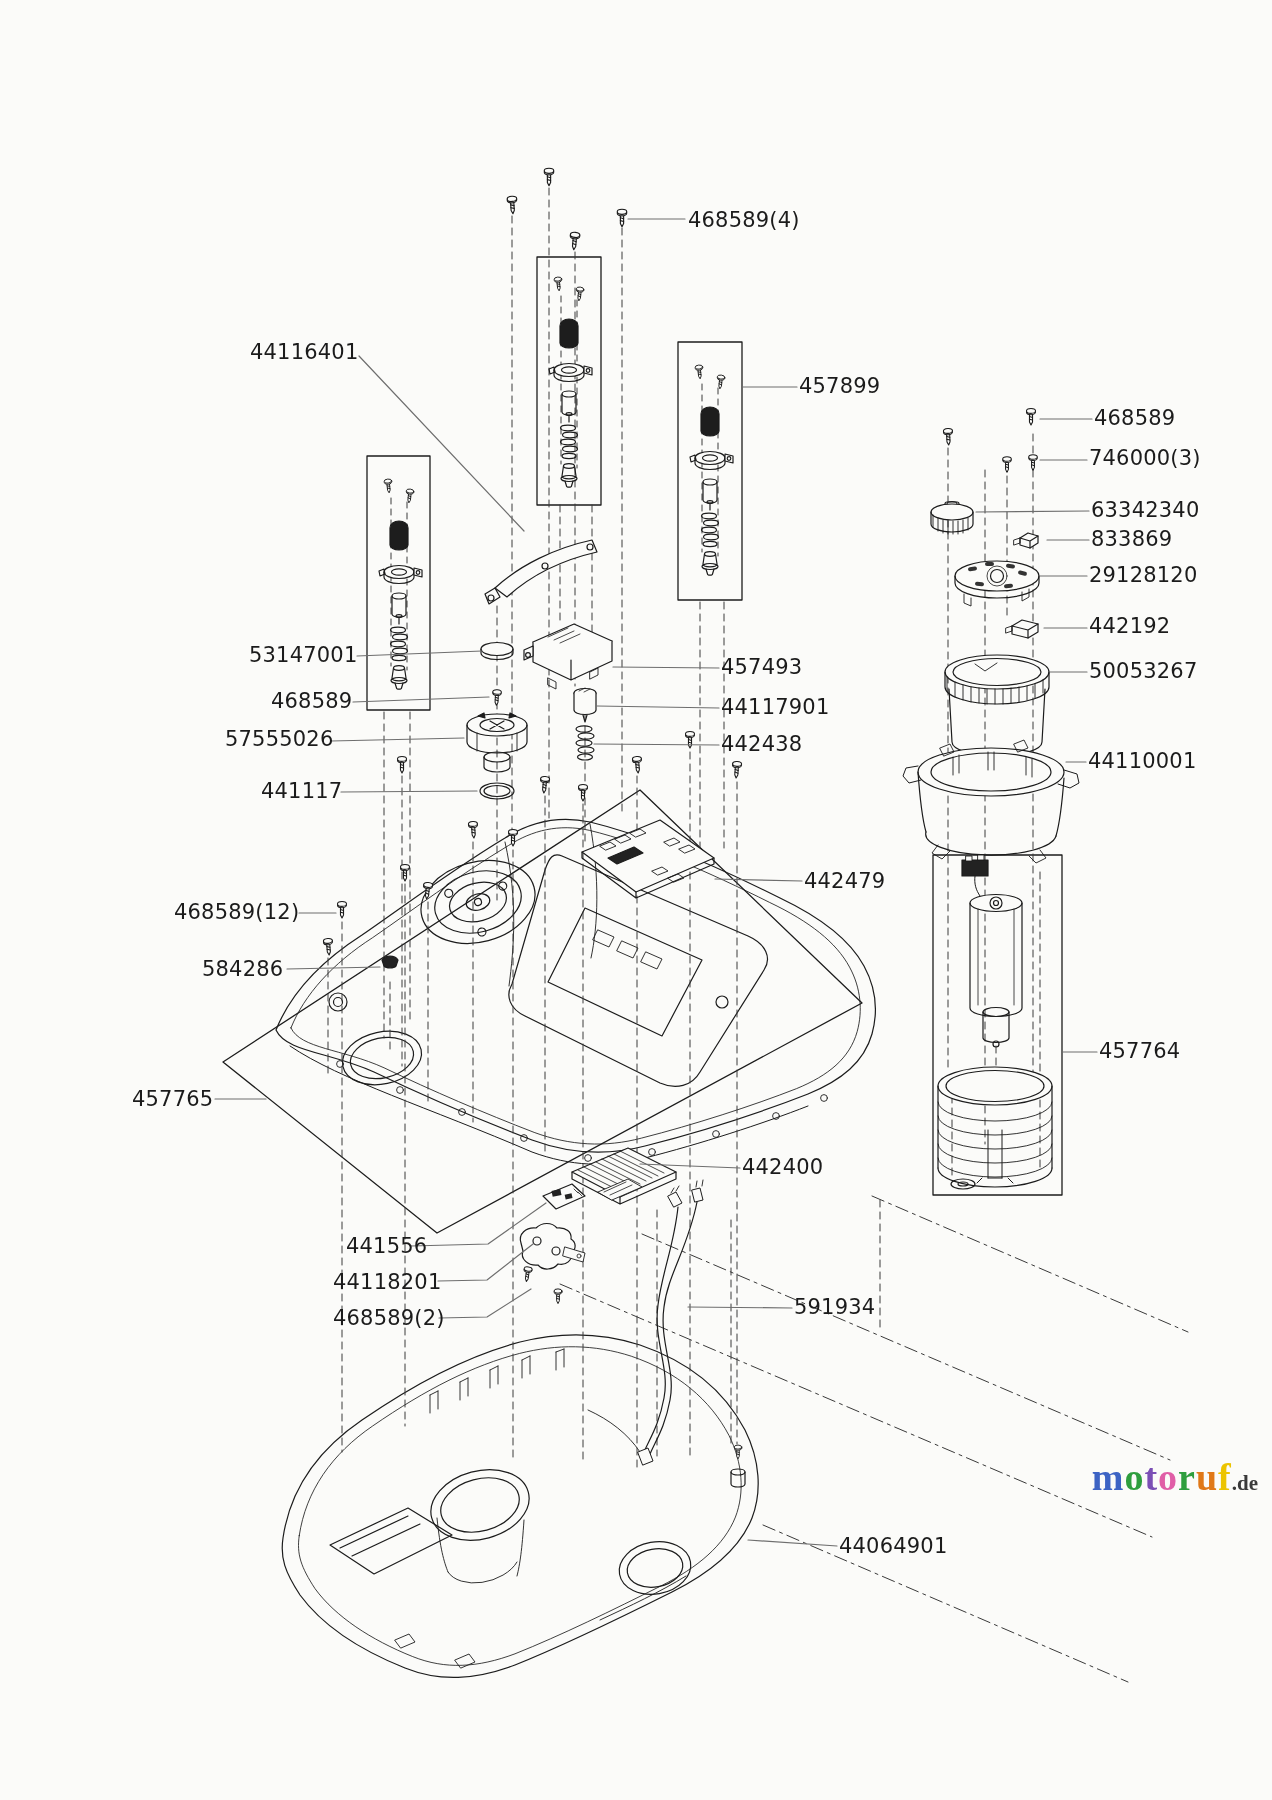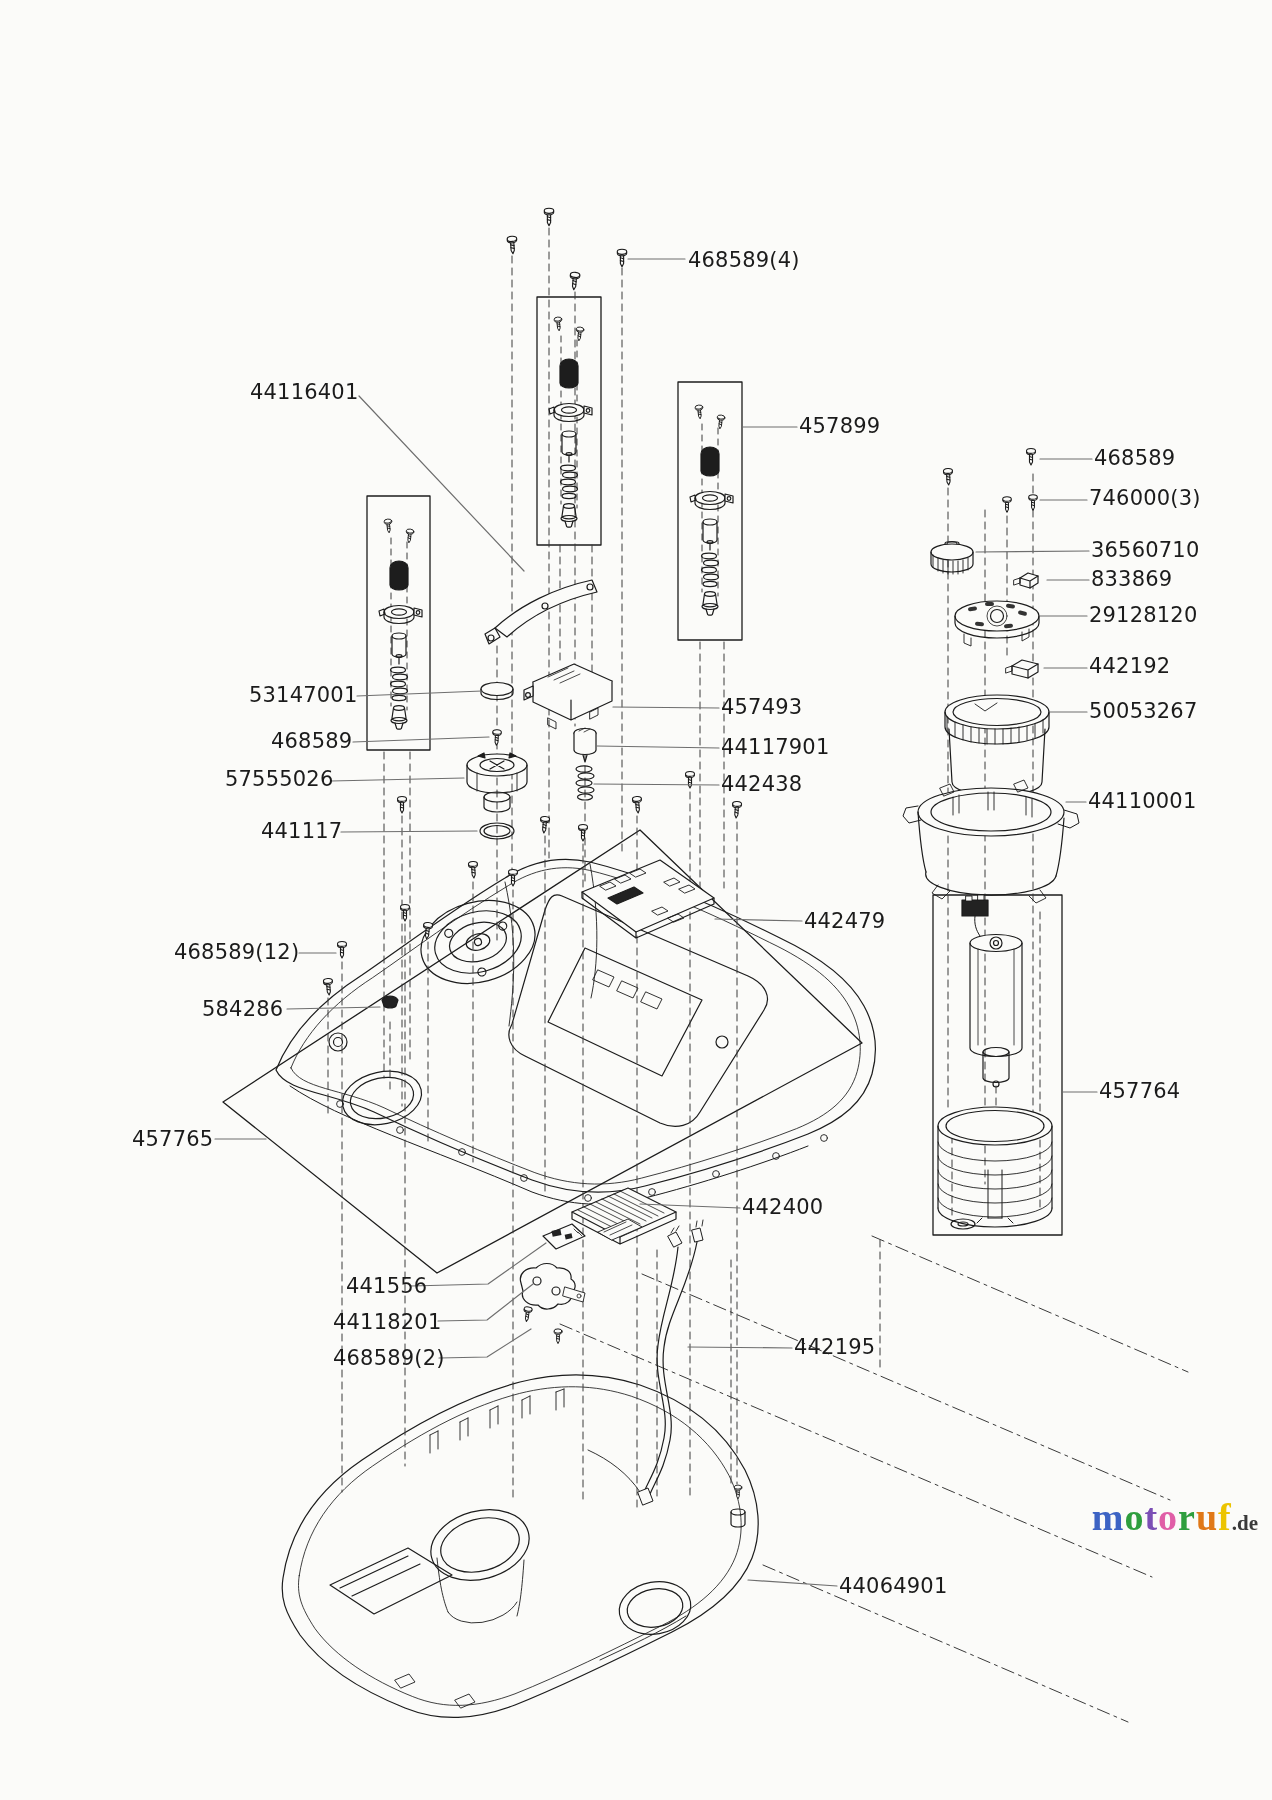--- a/index.html
+++ b/index.html
@@ -1,21 +1,21 @@
 <!DOCTYPE html>
 <html><head>
 <meta charset="utf-8">
 <style>
   html,body{margin:0;padding:0;}
   body{
     width:1272px;height:1800px;position:relative;overflow:hidden;
     background:#fbfbf9;
     font-family:"DejaVu Sans", sans-serif;
   }
-  #canvas{position:absolute;left:0;top:0;width:1272px;height:1508px;margin-top:40px;}
+  #canvas{position:absolute;left:0;top:0;width:1272px;height:1508px;}
   svg{position:absolute;left:0;top:0;}
   .lbl{
     position:absolute;font-size:21px;line-height:1;color:#1b1b1b;
     white-space:nowrap;letter-spacing:0.2px;
   }
   .logo{
     position:absolute;right:14px;bottom:12px;
     font-family:"Liberation Serif", serif;font-weight:bold;
     font-size:38px;line-height:1;letter-spacing:1px;
   }
@@ -414,21 +414,21 @@
   <line x1="688" y1="1307" x2="792" y2="1308"></line>
   <line x1="748" y1="1540" x2="837" y2="1546"></line>
 </g>
 </svg>
 
 <div class="lbl" style="left:688px;top:210px">468589(4)</div>
 <div class="lbl" style="left:250px;top:342px">44116401</div>
 <div class="lbl" style="left:799px;top:376px">457899</div>
 <div class="lbl" style="left:1094px;top:408px">468589</div>
 <div class="lbl" style="left:1089px;top:448px">746000(3)</div>
-<div class="lbl" style="left:1091px;top:500px">36560710</div>
+<div class="lbl" style="left:1091px;top:500px">63342340</div>
 <div class="lbl" style="left:1091px;top:529px">833869</div>
 <div class="lbl" style="left:1089px;top:565px">29128120</div>
 <div class="lbl" style="left:1089px;top:616px">442192</div>
 <div class="lbl" style="left:1089px;top:661px">50053267</div>
 <div class="lbl" style="left:1088px;top:751px">44110001</div>
 <div class="lbl" style="left:1099px;top:1041px">457764</div>
 <div class="lbl" style="left:249px;top:645px">53147001</div>
 <div class="lbl" style="left:271px;top:691px">468589</div>
 <div class="lbl" style="left:225px;top:729px">57555026</div>
 <div class="lbl" style="left:261px;top:781px">441117</div>
@@ -436,20 +436,20 @@
 <div class="lbl" style="left:721px;top:697px">44117901</div>
 <div class="lbl" style="left:721px;top:734px">442438</div>
 <div class="lbl" style="left:804px;top:871px">442479</div>
 <div class="lbl" style="left:174px;top:902px">468589(12)</div>
 <div class="lbl" style="left:202px;top:959px">584286</div>
 <div class="lbl" style="left:132px;top:1089px">457765</div>
 <div class="lbl" style="left:742px;top:1157px">442400</div>
 <div class="lbl" style="left:346px;top:1236px">441556</div>
 <div class="lbl" style="left:333px;top:1272px">44118201</div>
 <div class="lbl" style="left:333px;top:1308px">468589(2)</div>
-<div class="lbl" style="left:794px;top:1297px">442195</div>
+<div class="lbl" style="left:794px;top:1297px">591934</div>
 <div class="lbl" style="left:839px;top:1536px">44064901</div>
 
 <div class="logo">
   <span style="color:#3c63c4">m</span><span style="color:#2e9e3e">o</span><span style="color:#7b4fb5">t</span><span style="color:#e05fa7">o</span><span style="color:#2e9e3e">r</span><span style="color:#e07818">u</span><span style="color:#ecc400">f</span><span class="de" style="color:#3a3a3a">.de</span>
 </div>
 
 </div>
 
 </body></html>

